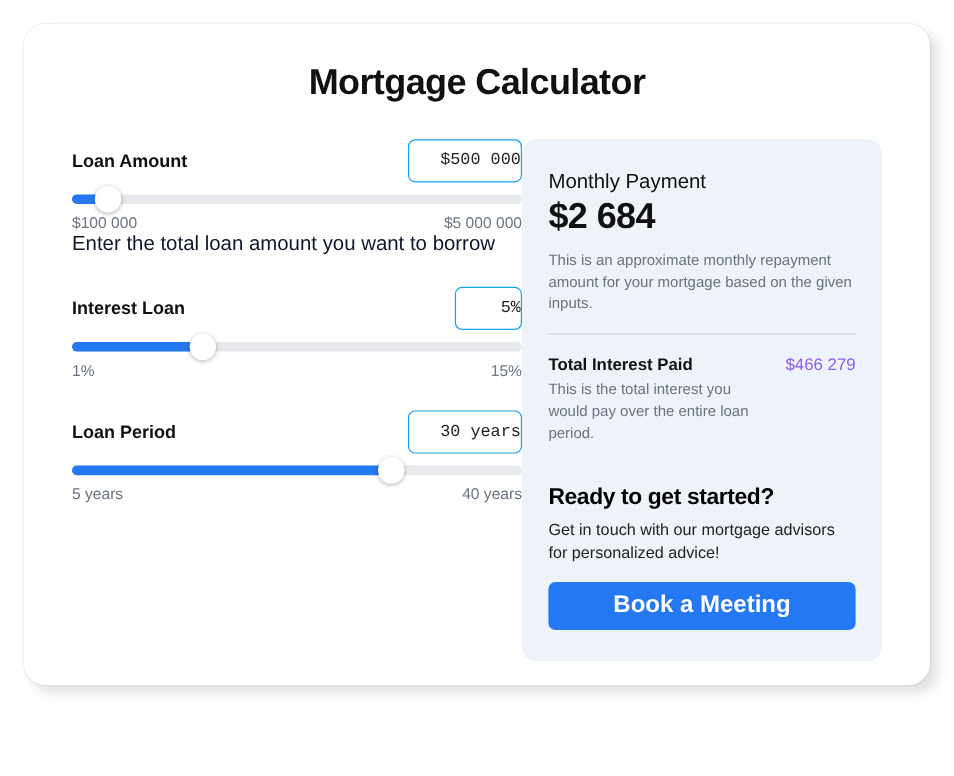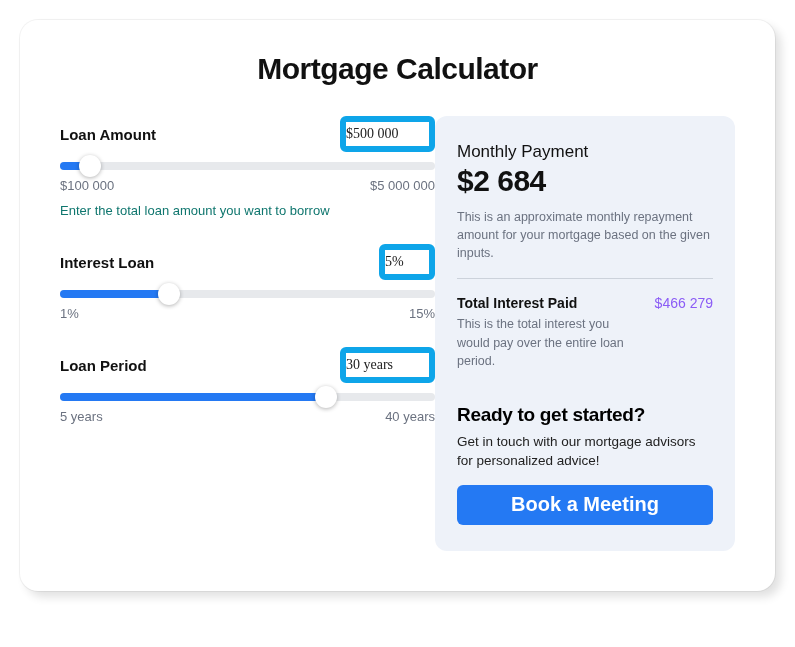--- a/index.html
+++ b/index.html
@@ -10,21 +10,21 @@
     body {
       font-family: -apple-system, BlinkMacSystemFont, "Segoe UI", Helvetica, Arial, sans-serif;
       background: #fff;
       padding: 20px;
     }
     .card {
       width: 755px;
       background: #fff;
       border-radius: 18px;
       box-shadow: 6px 6px 10px rgba(0,0,0,0.12), 0 0 0 1px rgba(0,0,0,0.05);
-      padding: 32px 40px 40px 40px;
+      padding: 32px 40px 20px 40px;
       margin: 0 auto;
     }
     .title {
       text-align: center;
       font-size: 30px;
       font-weight: 800;
       color: #111;
       margin-bottom: 30px;
       letter-spacing: -0.5px;
     }
@@ -44,26 +44,26 @@
       margin-bottom: 10px;
     }
     .field-label {
       font-size: 15px;
       font-weight: 700;
       color: #111;
     }
     .field-input {
       width: 95px;
       height: 36px;
-      border: 6px solid #0ea5e9;
+      border: 1px solid #0ea5e9;
       border-radius: 6px;
-      text-align: left;
+      text-align: right;
       font-size: 14px;
       color: #222;
-      font-family: Liberation Serif, serif;
+      font-family: Liberation Mono, monospace;
     }
     .field-input.small {
       width: 56px;
     }
     .slider-track {
       position: relative;
       height: 8px;
       background: #e7e9ec;
       border-radius: 4px;
       margin-bottom: 8px;
@@ -85,23 +85,22 @@
       border-radius: 50%;
       box-shadow: 0 1px 4px rgba(0,0,0,0.3);
     }
     .slider-range {
       display: flex;
       justify-content: space-between;
       font-size: 13px;
       color: #6b7280;
     }
     .helper-text {
-      font-size: 13px;
-      color: #0f766e;
-      margin-top: 10px;
+      font-size: 17px;
+      color: #0f172a;
     }
     .right-col {
       width: 300px;
       background: #eef2f9;
       border-radius: 12px;
       padding: 26px 22px;
     }
     .monthly-label {
       font-size: 17px;
       font-weight: 400;

